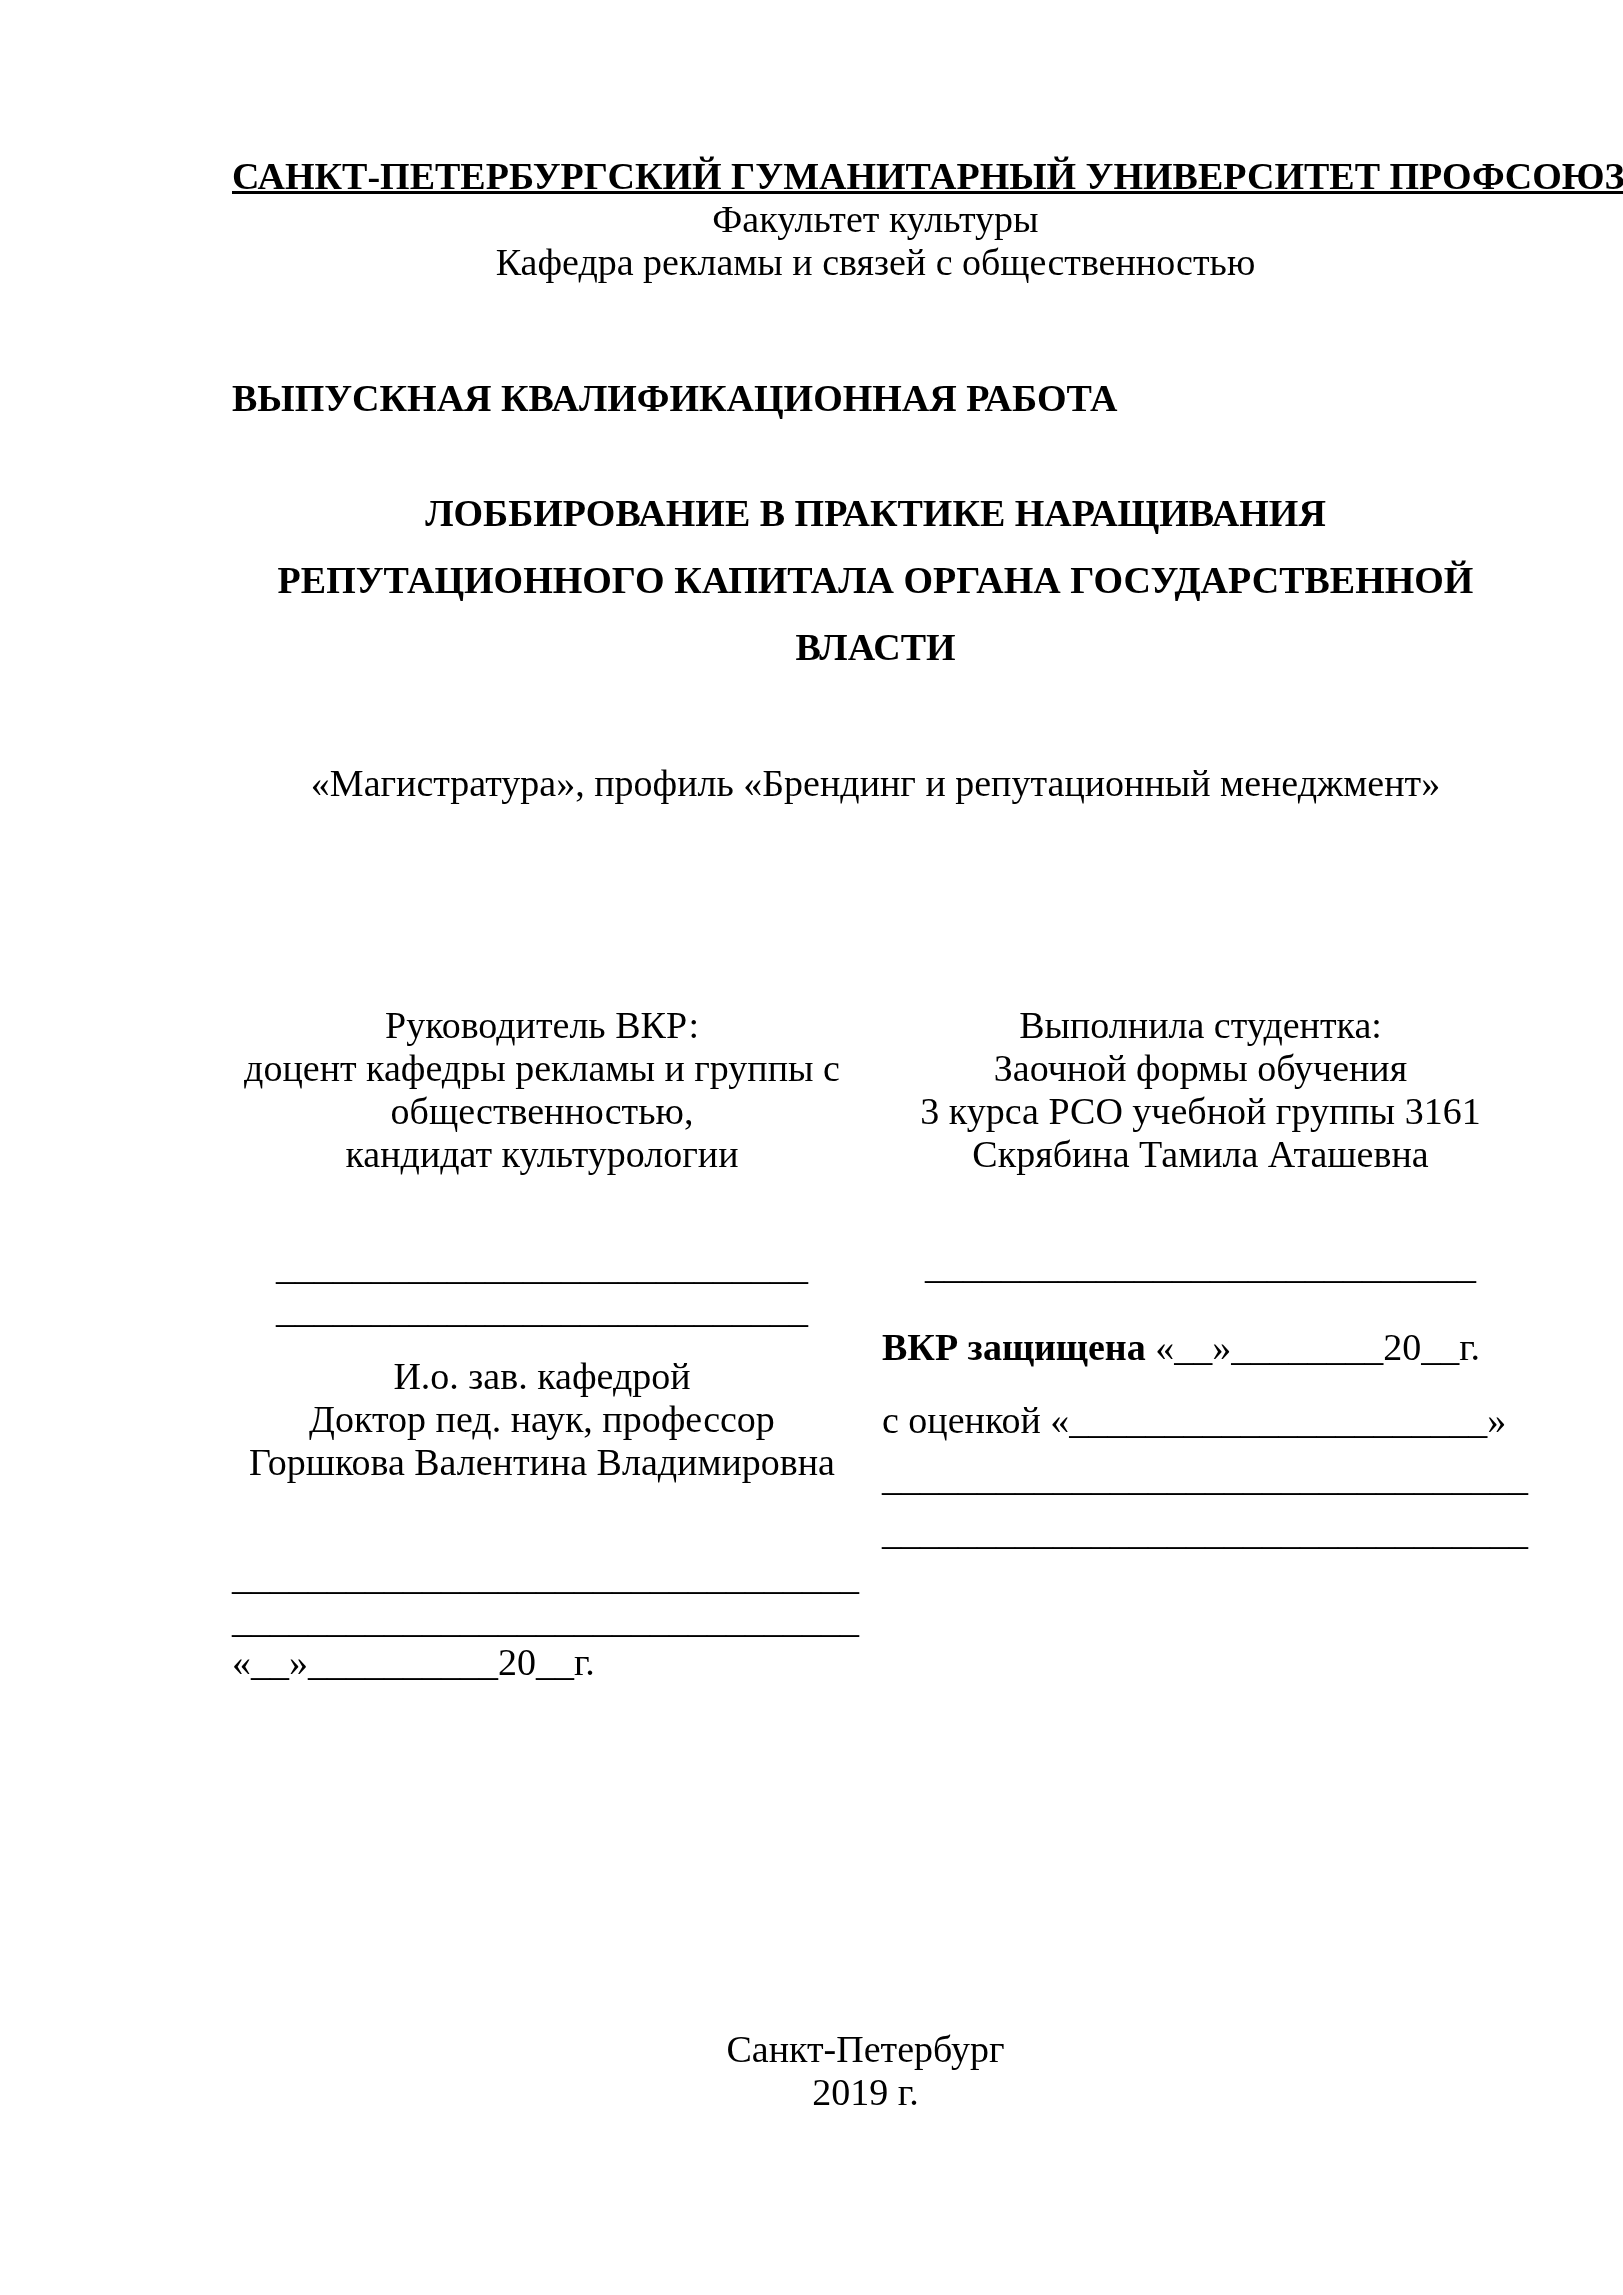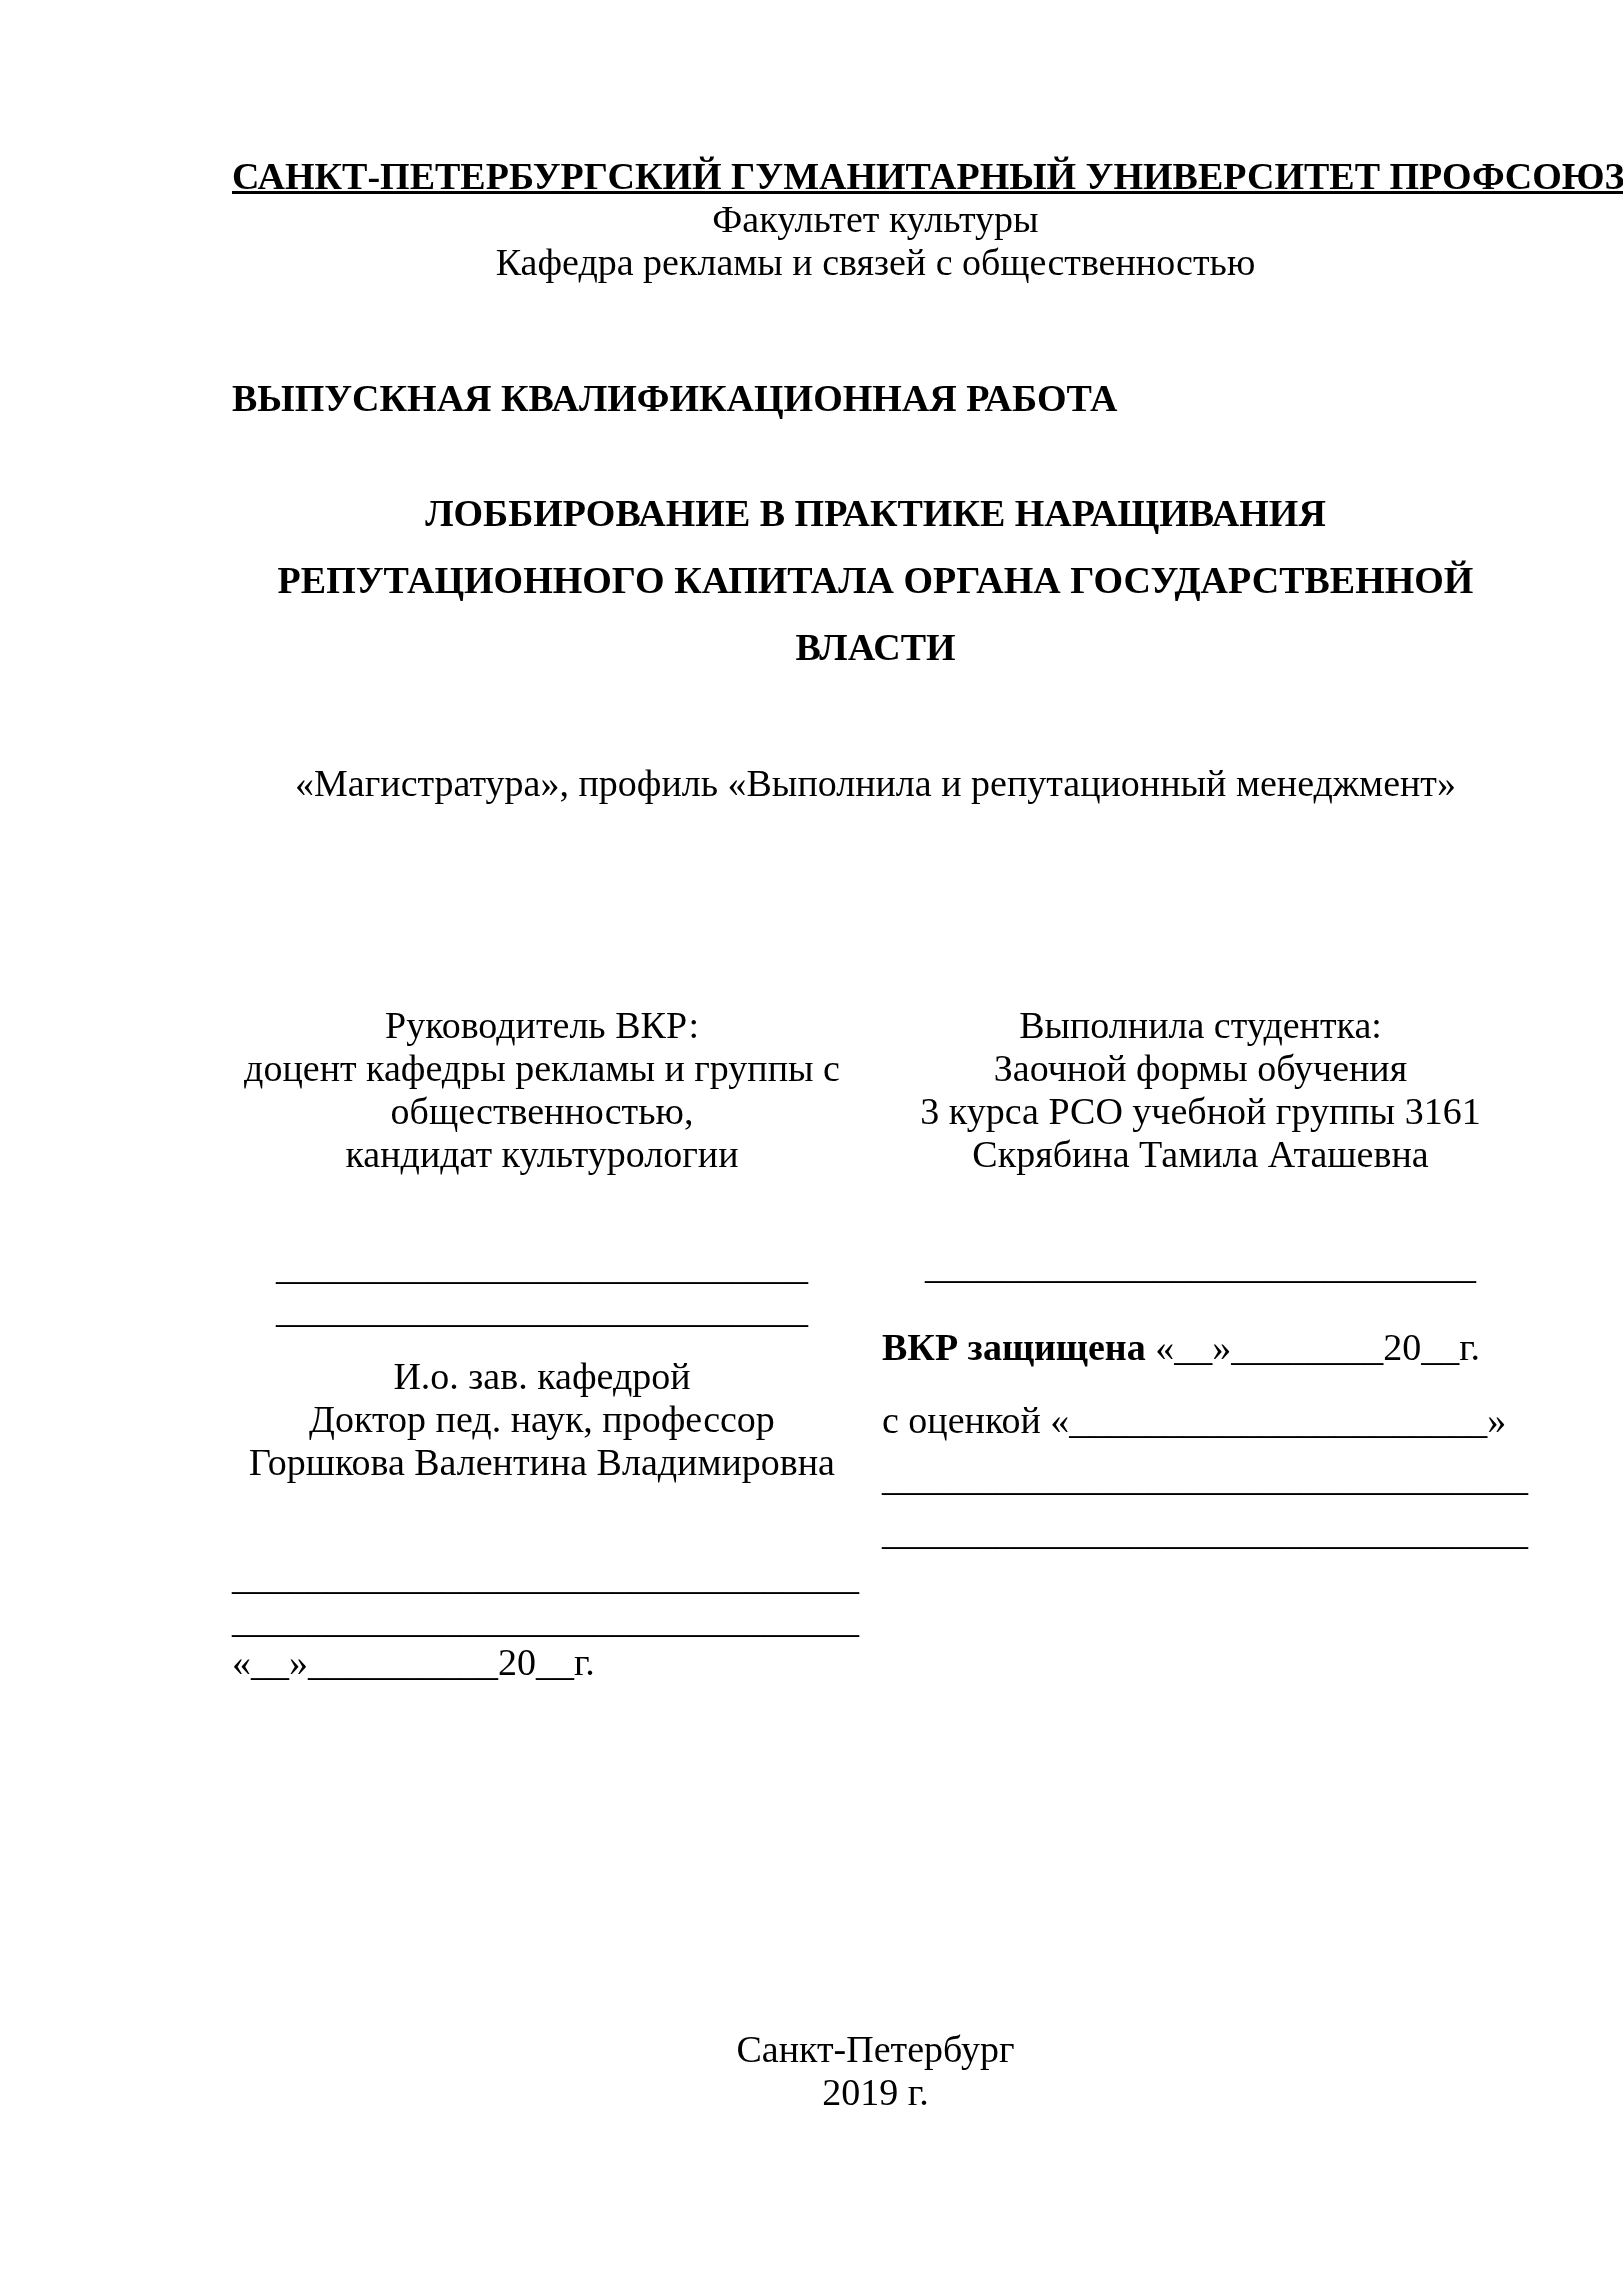--- a/index.html
+++ b/index.html
@@ -50,21 +50,21 @@
   .col-left  { width: 620px; text-align: center; }
   .col-right { width: 637px; text-align: center; }
   .align-left { text-align: left; }
   .bold { font-weight: bold; }
 
   .sp { width: 100%; }
 
   .footer {
     position: absolute;
     top: 2028px;
-    left: 232px;
+    left: 222px;
     width: 1287px;
     text-align: center;
     line-height: 43px;
   }
 </style>
 </head>
 <body>
 
 <div class="page">
 
@@ -76,21 +76,21 @@
 
   <div class="work-type line">ВЫПУСКНАЯ КВАЛИФИКАЦИОННАЯ РАБОТА</div>
 
   <div class="thesis-title">
     <div class="line">ЛОББИРОВАНИЕ В ПРАКТИКЕ НАРАЩИВАНИЯ</div>
     <div class="line">РЕПУТАЦИОННОГО КАПИТАЛА ОРГАНА ГОСУДАРСТВЕННОЙ</div>
     <div class="line">ВЛАСТИ</div>
   </div>
 
   <div class="program">
-    <div class="line">«Магистратура», профиль «Выполнила и репутационный менеджмент»</div>
+    <div class="line">«Магистратура», профиль «Брендинг и репутационный менеджмент»</div>
   </div>
 
   <div class="columns">
 
     <div class="col-left">
       <div class="line">Руководитель ВКР:</div>
       <div class="line">доцент кафедры рекламы и группы с</div>
       <div class="line">общественностью,</div>
       <div class="line">кандидат культурологии</div>
       <div class="sp" style="height:69px"></div>

